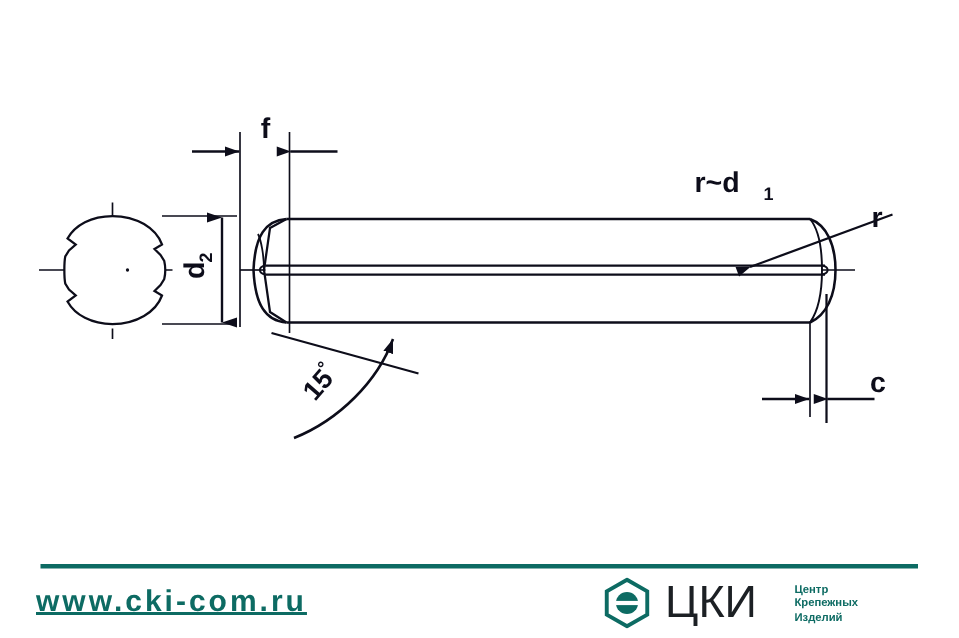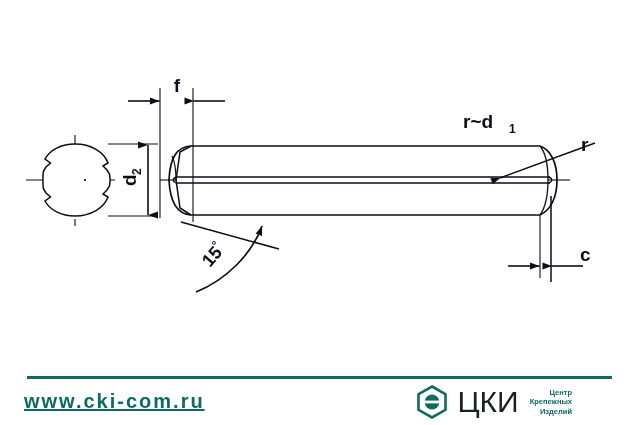--- a/index.html
+++ b/index.html
@@ -94,22 +94,21 @@
   }
   #brand-tagline {
     display: flex;
     flex-direction: column;
     justify-content: center;
     font-family: "Liberation Sans", sans-serif;
     font-size: 7.5px;
     font-weight: bold;
     color: #0d6b63;
     line-height: 1.25;
-    margin-left: 2px;
-    text-align: right;
+    margin-left: 16px;
   }
 </style>
 </head>
 <body>
 
 <div id="page">
 
   <div id="drawing-area">
     <svg id="drawing-svg" viewBox="0 0 639 370" xmlns="http://www.w3.org/2000/svg">
 

